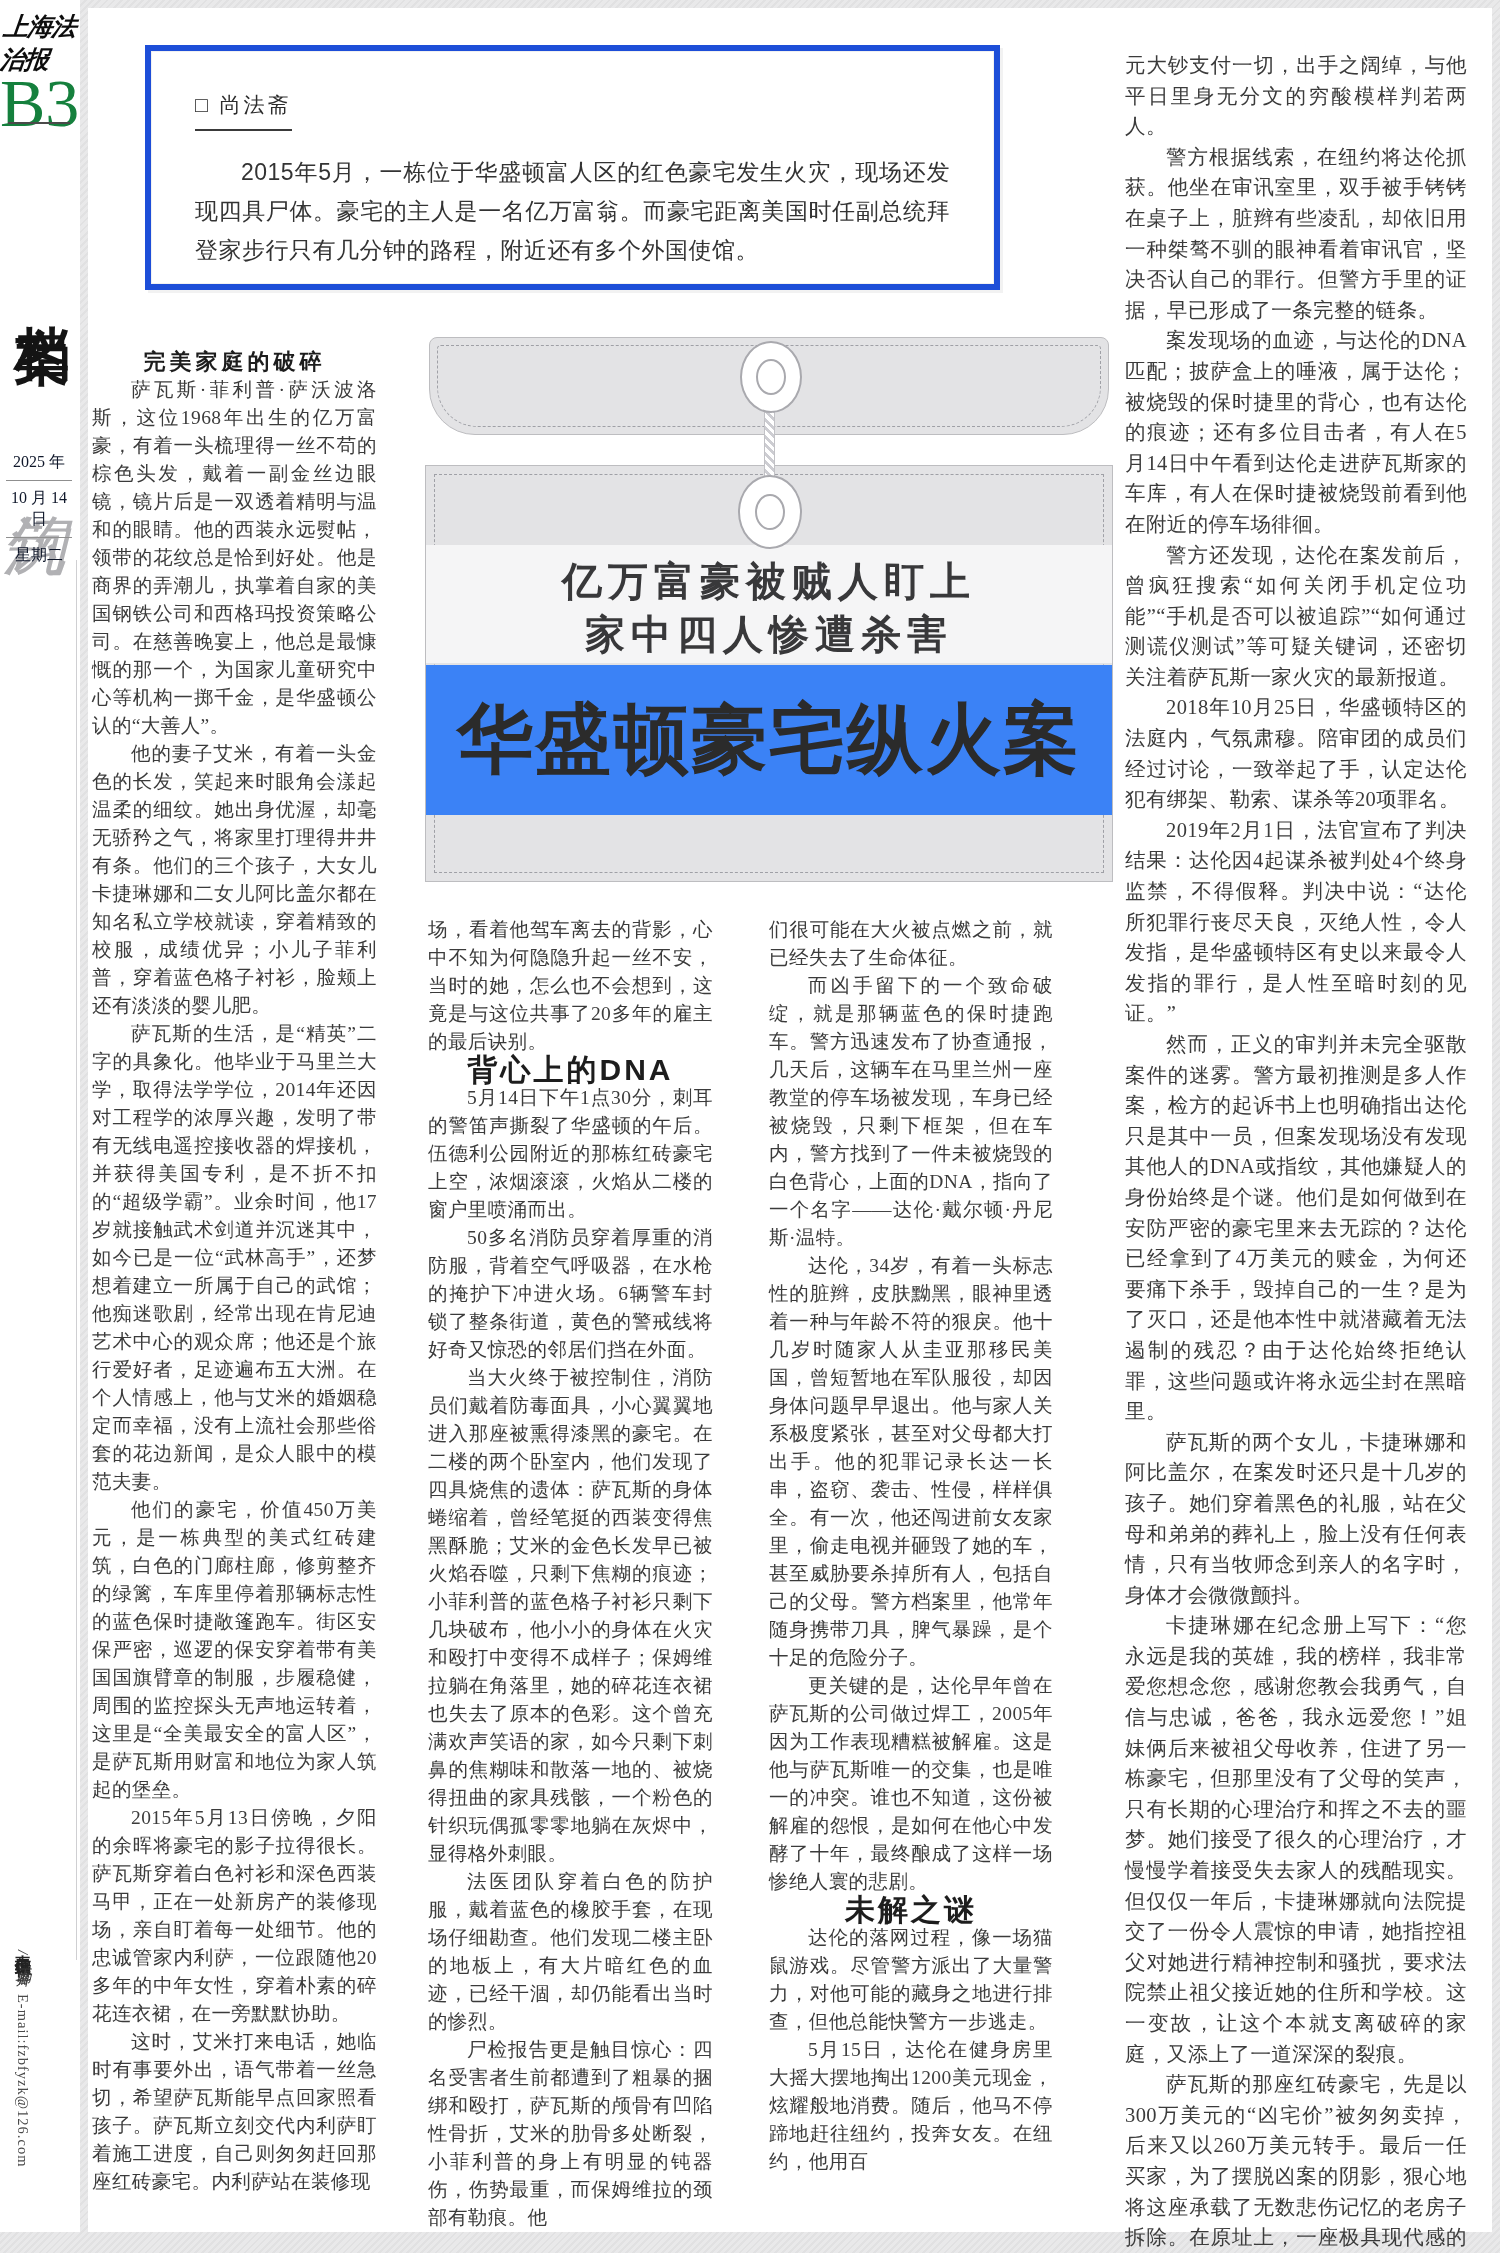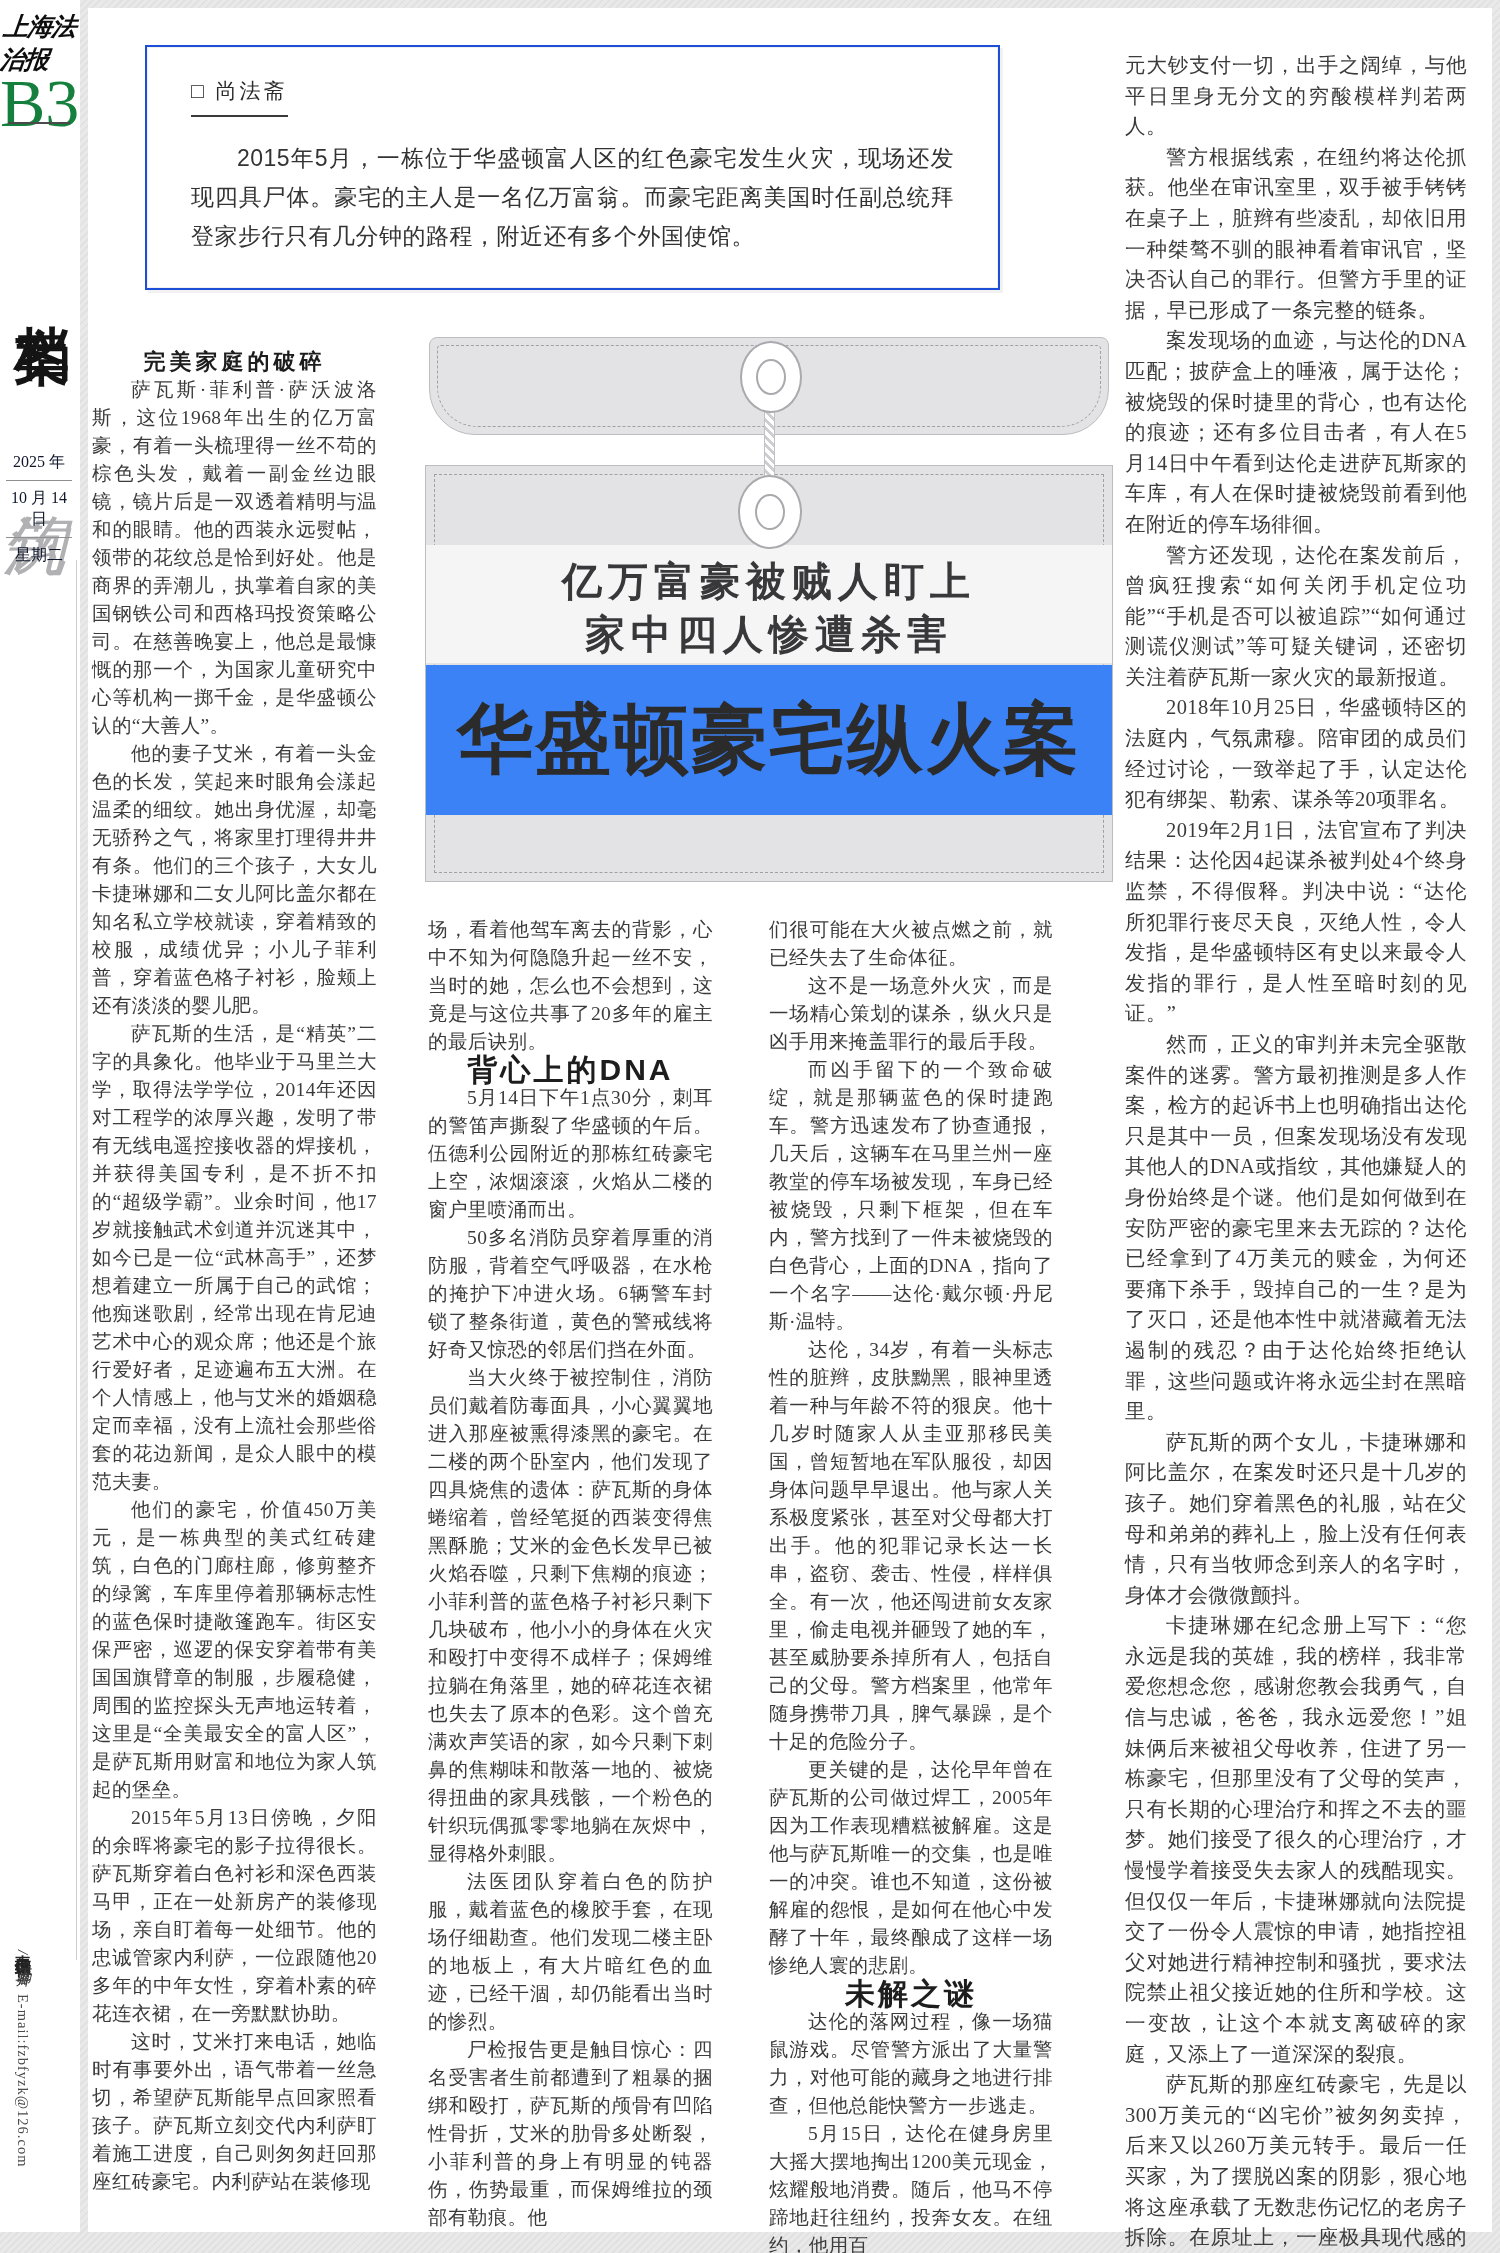--- a/index.html
+++ b/index.html
@@ -22,21 +22,21 @@
   .sec-script{position:absolute;left:4px;top:300px;width:72px;text-align:center;font-size:64px;line-height:1.3;font-style:italic;color:#b1b1b4;writing-mode:vertical-rl;text-orientation:upright;height:330px;font-family:"Liberation Serif",serif;}
   .rail-date{position:absolute;left:4px;top:452px;width:70px;text-align:center;font-size:16px;color:#0f172a;}
   .rail-date .r{border-top:1px solid #8f8f8f;margin:7px 2px;}
   .rail-line{position:absolute;left:76px;top:560px;width:1px;height:1400px;background:#cfcfd2;}
   .rail-editor{position:absolute;left:12px;top:1942px;height:306px;writing-mode:vertical-rl;text-orientation:mixed;font-size:16px;color:#3a3a3a;letter-spacing:2px;}
   .rail-editor .ed-label{font-weight:bold;color:#222;}
   .rail-editor .ed-name{font-style:italic;font-size:15px;}
   .rail-editor .ed-mail{margin-top:26px;display:inline-block;font-size:14.5px;color:#4a4a4a;letter-spacing:1px;}
 
   
-  .intro-box{position:absolute;left:145px;top:45px;width:855px;height:245px;background:#fff;border:2px solid #1d4ed8;box-shadow:3px 3px 0 rgba(0,0,0,0.05), inset 0 0 0 1px #f1f1f1;box-sizing:border-box;padding:30px 44px 0 44px;z-index:4;}
+  .intro-box{position:absolute;left:145px;top:45px;width:855px;height:245px;background:#fff;border:6px solid #1d4ed8;box-shadow:3px 3px 0 rgba(0,0,0,0.05), inset 0 0 0 1px #f1f1f1;box-sizing:border-box;padding:40px 44px 0 44px;z-index:4;}
   .intro-tag{font-family:"Liberation Sans","DejaVu Sans",sans-serif;font-size:21px;color:#2c2c2c;letter-spacing:3px;display:inline-block;border-bottom:2px solid #3a3a3a;padding-bottom:10px;}
   .intro-text{margin:22px 0 0 0;font-size:23px;line-height:39px;color:#333;text-indent:2em;text-align:justify;letter-spacing:0.5px;font-family:"Liberation Sans","DejaVu Sans",sans-serif;}
 
   
   .hero{position:absolute;left:425px;top:337px;width:688px;height:545px;z-index:3;}
   .env-flap{position:absolute;left:4px;right:4px;top:0;height:96px;background:#e3e3e5;border:1px solid #bdbdc0;border-radius:8px 8px 46px 46px;}
   .env-flap:after{content:"";position:absolute;inset:7px;border:1px dashed #9fa0a6;border-radius:4px 4px 40px 40px;}
   .env-body{position:absolute;left:0;right:0;top:128px;bottom:0;background:#e3e3e5;border:1px solid #bdbdc0;}
   .env-body:after{content:"";position:absolute;inset:8px;border:1px dashed #9fa0a6;}
   .env-string{position:absolute;left:339px;top:54px;width:9px;height:110px;border:1px solid #c2c2c6;background:repeating-linear-gradient(45deg,#ffffff 0 3px,#cdcdd2 3px 6px);z-index:6;}
@@ -123,21 +123,20 @@
   <h2 class="sec h-mid">背心上的DNA</h2>
   <p>5月14日下午1点30分，刺耳的警笛声撕裂了华盛顿的午后。伍德利公园附近的那栋红砖豪宅上空，浓烟滚滚，火焰从二楼的窗户里喷涌而出。</p>
   <p>50多名消防员穿着厚重的消防服，背着空气呼吸器，在水枪的掩护下冲进火场。6辆警车封锁了整条街道，黄色的警戒线将好奇又惊恐的邻居们挡在外面。</p>
   <p>当大火终于被控制住，消防员们戴着防毒面具，小心翼翼地进入那座被熏得漆黑的豪宅。在二楼的两个卧室内，他们发现了四具烧焦的遗体：萨瓦斯的身体蜷缩着，曾经笔挺的西装变得焦黑酥脆；艾米的金色长发早已被火焰吞噬，只剩下焦糊的痕迹；小菲利普的蓝色格子衬衫只剩下几块破布，他小小的身体在火灾和殴打中变得不成样子；保姆维拉躺在角落里，她的碎花连衣裙也失去了原本的色彩。这个曾充满欢声笑语的家，如今只剩下刺鼻的焦糊味和散落一地的、被烧得扭曲的家具残骸，一个粉色的针织玩偶孤零零地躺在灰烬中，显得格外刺眼。</p>
   <p>法医团队穿着白色的防护服，戴着蓝色的橡胶手套，在现场仔细勘查。他们发现二楼主卧的地板上，有大片暗红色的血迹，已经干涸，却仍能看出当时的惨烈。</p>
   <p>尸检报告更是触目惊心：四名受害者生前都遭到了粗暴的捆绑和殴打，萨瓦斯的颅骨有凹陷性骨折，艾米的肋骨多处断裂，小菲利普的身上有明显的钝器伤，伤势最重，而保姆维拉的颈部有勒痕。他</p>
 </div>
 
 <div class="col colC">
   <p class="cont">们很可能在大火被点燃之前，就已经失去了生命体征。</p>
-  <p>这不是一场意外火灾，而是一场精心策划的谋杀，纵火只是凶手用来掩盖罪行的最后手段。</p>
   <p>而凶手留下的一个致命破绽，就是那辆蓝色的保时捷跑车。警方迅速发布了协查通报，几天后，这辆车在马里兰州一座教堂的停车场被发现，车身已经被烧毁，只剩下框架，但在车内，警方找到了一件未被烧毁的白色背心，上面的DNA，指向了一个名字——达伦·戴尔顿·丹尼斯·温特。</p>
   <p>达伦，34岁，有着一头标志性的脏辫，皮肤黝黑，眼神里透着一种与年龄不符的狠戾。他十几岁时随家人从圭亚那移民美国，曾短暂地在军队服役，却因身体问题早早退出。他与家人关系极度紧张，甚至对父母都大打出手。他的犯罪记录长达一长串，盗窃、袭击、性侵，样样俱全。有一次，他还闯进前女友家里，偷走电视并砸毁了她的车，甚至威胁要杀掉所有人，包括自己的父母。警方档案里，他常年随身携带刀具，脾气暴躁，是个十足的危险分子。</p>
   <p>更关键的是，达伦早年曾在萨瓦斯的公司做过焊工，2005年因为工作表现糟糕被解雇。这是他与萨瓦斯唯一的交集，也是唯一的冲突。谁也不知道，这份被解雇的怨恨，是如何在他心中发酵了十年，最终酿成了这样一场惨绝人寰的悲剧。</p>
   <h2 class="sec h-mid">未解之谜</h2>
   <p>达伦的落网过程，像一场猫鼠游戏。尽管警方派出了大量警力，对他可能的藏身之地进行排查，但他总能快警方一步逃走。</p>
   <p>5月15日，达伦在健身房里大摇大摆地掏出1200美元现金，炫耀般地消费。随后，他马不停蹄地赶往纽约，投奔女友。在纽约，他用百</p>
 </div>
 
 <div class="col colD">
   <p class="cont">元大钞支付一切，出手之阔绰，与他平日里身无分文的穷酸模样判若两人。</p>

